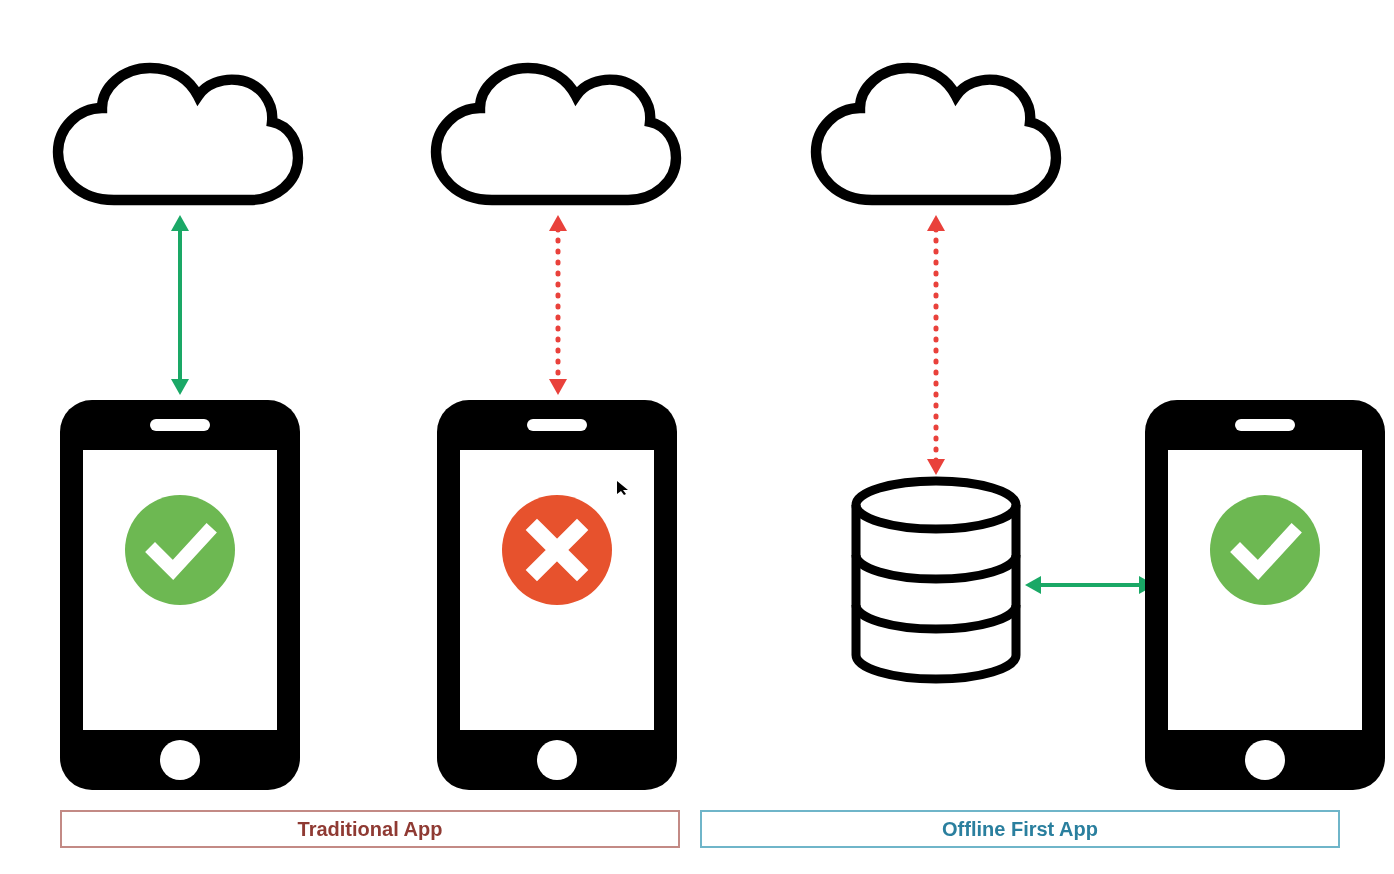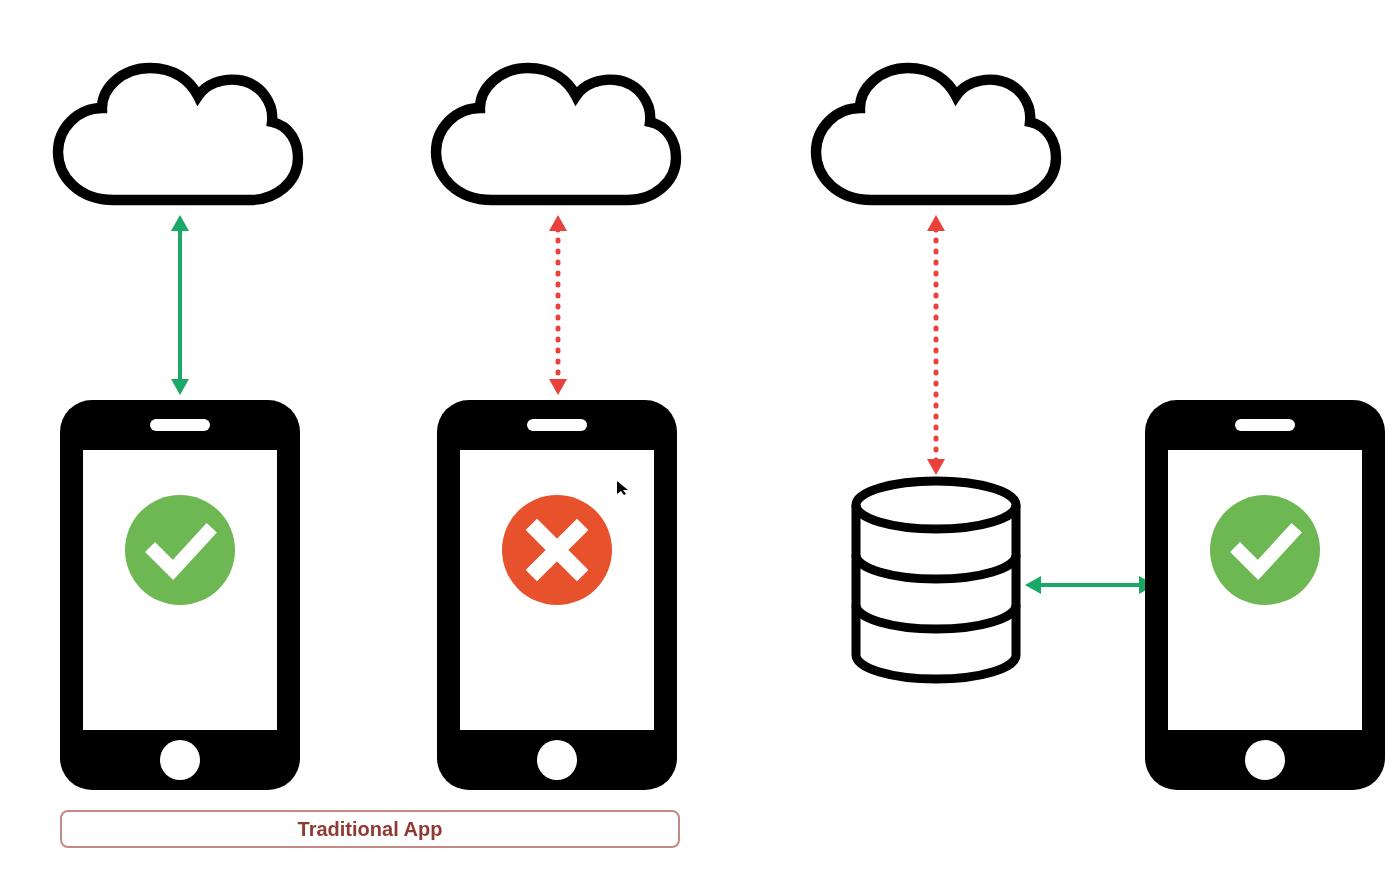--- a/index.html
+++ b/index.html
@@ -139,18 +139,21 @@
     <rect x="28" y="55" width="194" height="280" fill="#fff"></rect>
     <rect x="95" y="24" width="60" height="12" rx="6" fill="#fff"></rect>
     <circle cx="125" cy="365" r="20" fill="#fff"></circle>
   </svg>
 
   <svg width="110" height="110" style="position:absolute; left:1210px; top:495px;">
     <circle cx="55" cy="55" r="55" fill="#6db852"></circle>
     <path d="M30 57 L48 75 L82 38" fill="none" stroke="#fff" stroke-width="14" stroke-linecap="square"></path>
   </svg>
 
-  <div class="label-box" style="left:60px; top:810px; width:620px; height:38px; border-color:#c38a85; color:#8f3a33; font-size:20px;border-radius:8px;">
+  <div class="label-box" style="left:60px; top:810px; width:620px; height:38px; border-color:#c38a85; color:#8f3a33; font-size:20px;">
     <span>Traditional App</span>
   </div>
 
+  <div class="label-box" style="left:700px; top:810px; width:640px; height:38px; border-color:#6fb5c9; color:#2a7f9e; font-size:20px;">
+    <span>Offline First App</span>
+  </div>
 
 </div>
 
 </body></html>

